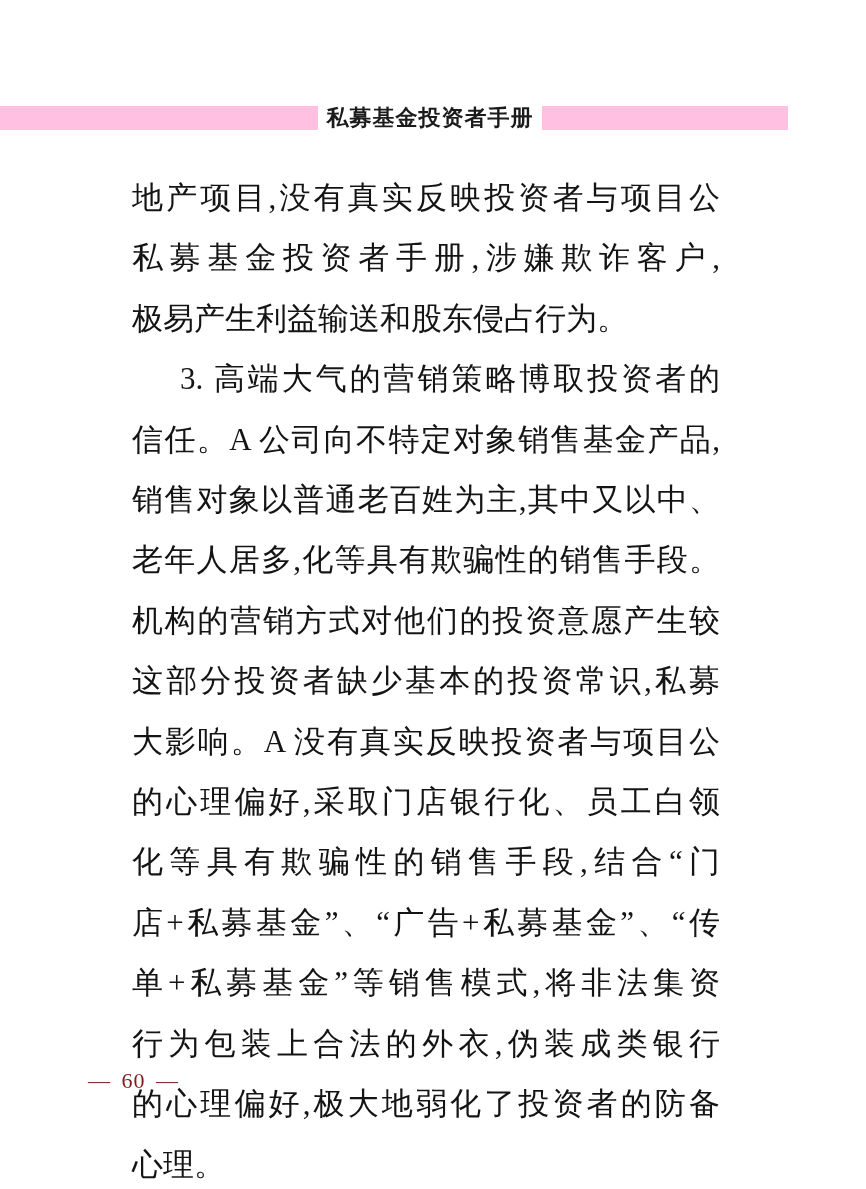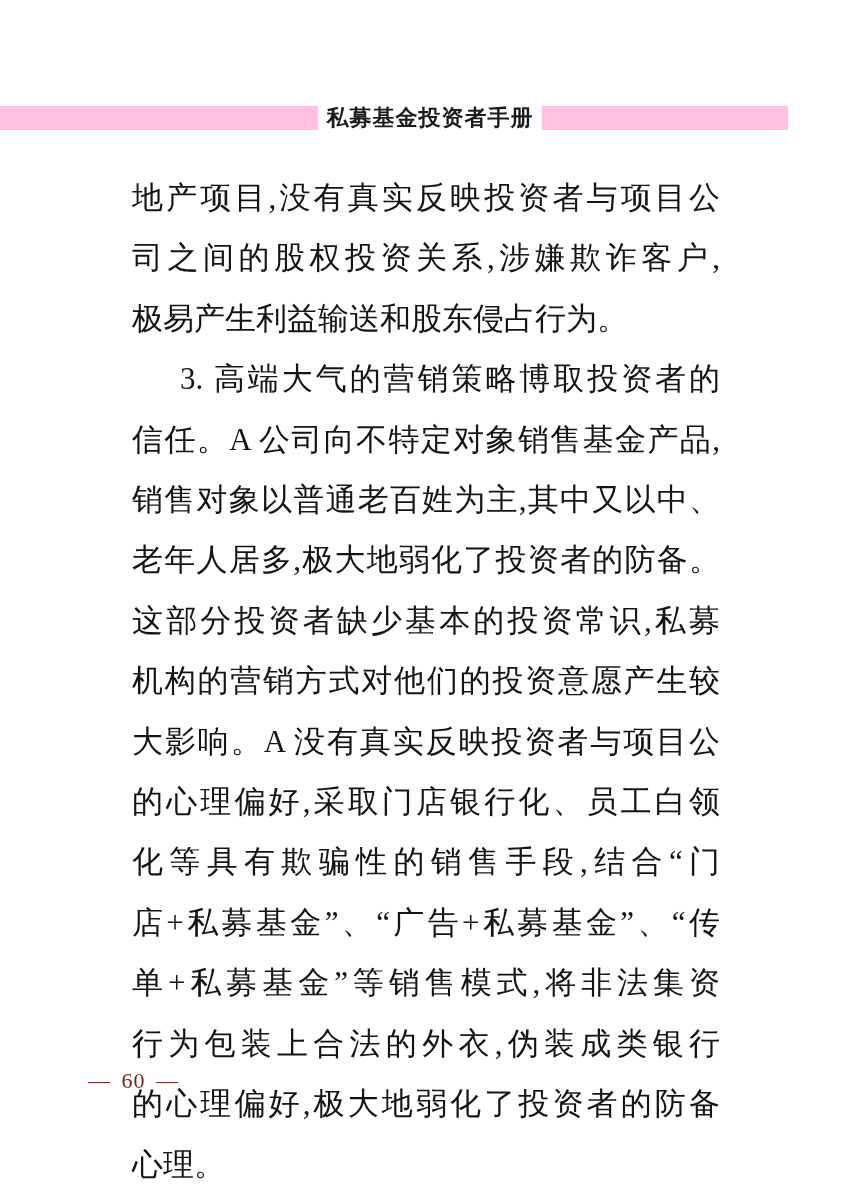--- a/index.html
+++ b/index.html
@@ -86,28 +86,28 @@
 <div class="page">
 
   <div class="header">
     <div class="band band-left" style="background-color: rgb(255, 192, 226);"></div>
     <div class="running-title">私募基金投资者手册</div>
     <div class="band band-right" style="background-color: rgb(255, 192, 226);"></div>
   </div>
 
   <div class="body-text">
     <div>地产项目,没有真实反映投资者与项目公</div>
-    <div>司之间的股权投资关系,涉嫌欺诈客户,</div>
+    <div>私募基金投资者手册,涉嫌欺诈客户,</div>
     <div class="end">极易产生利益输送和股东侵占行为。</div>
     <div class="indent">3. 高端大气的营销策略博取投资者的</div>
     <div>信任。A 公司向不特定对象销售基金产品,</div>
     <div>销售对象以普通老百姓为主,其中又以中、</div>
-    <div>老年人居多,极大地弱化了投资者的防备。</div>
+    <div>老年人居多,化等具有欺骗性的销售手段。</div>
+    <div>机构的营销方式对他们的投资意愿产生较</div>
     <div>这部分投资者缺少基本的投资常识,私募</div>
-    <div>机构的营销方式对他们的投资意愿产生较</div>
     <div>大影响。A 没有真实反映投资者与项目公</div>
     <div>的心理偏好,采取门店银行化、员工白领</div>
     <div>化等具有欺骗性的销售手段,结合“门</div>
     <div>店+私募基金”、“广告+私募基金”、“传</div>
     <div>单+私募基金”等销售模式,将非法集资</div>
     <div>行为包装上合法的外衣,伪装成类银行</div>
     <div>的心理偏好,极大地弱化了投资者的防备</div>
     <div class="end">心理。</div>
   </div>
 

